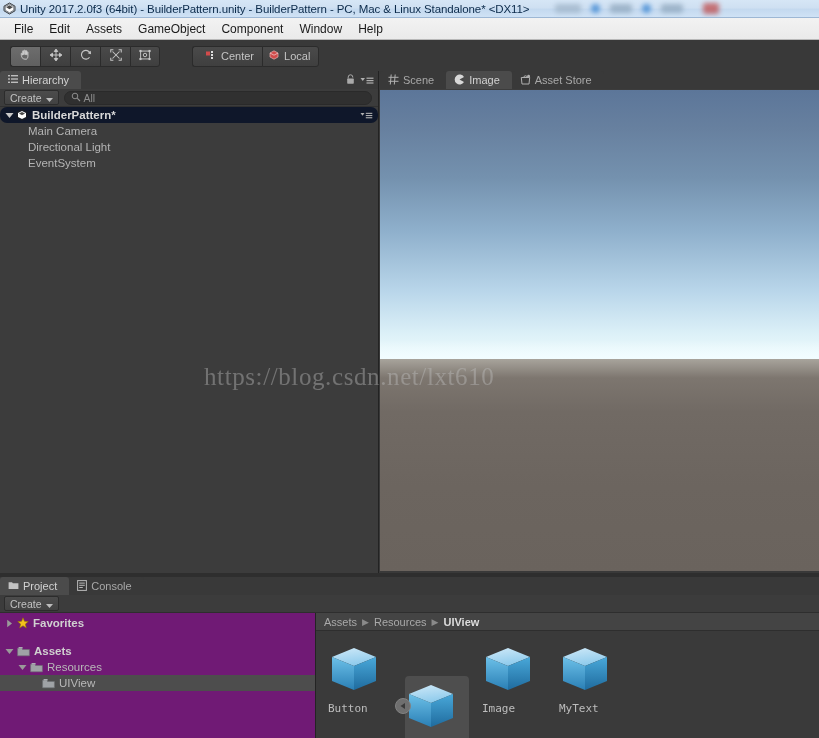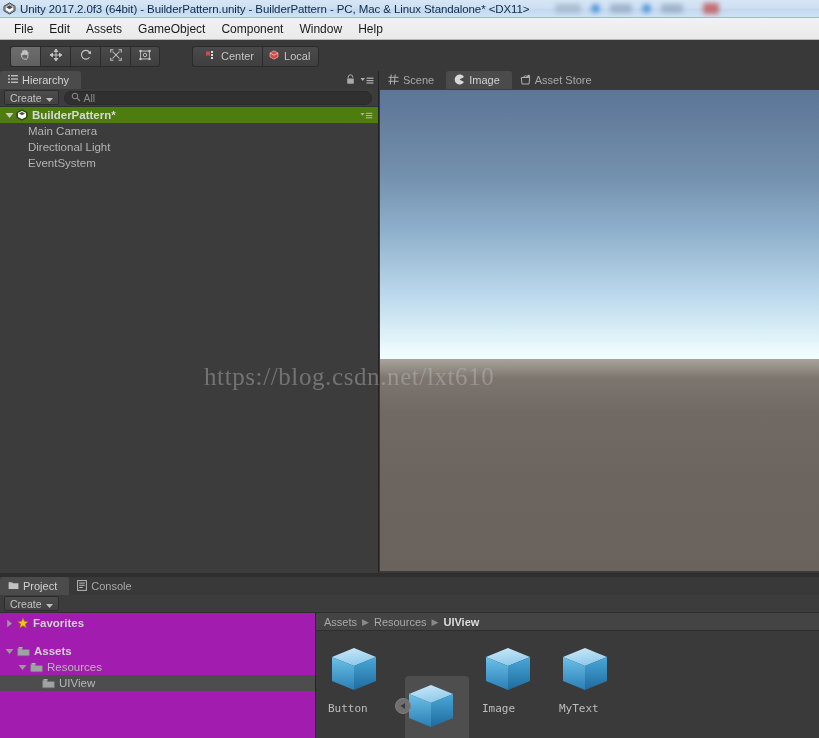--- a/index.html
+++ b/index.html
@@ -200,23 +200,24 @@
     height: 16px;
     display: flex; align-items: center;
     padding-left: 4px;
     font-size: 11.5px;
     color: #b4b4b4;
     cursor: pointer;
     position: relative;
     box-sizing: border-box;
   }
   .tree-row.scene-row {
-    background: #4d7c0f;
+    background: #0f172a;
     color: #d8d8d8;
     font-weight: bold;
+    border-radius: 7px;
   }
   .tri {
     width: 11px; height: 11px;
     display: inline-flex; align-items: center; justify-content: center;
     flex: 0 0 auto;
   }
   .tri svg { display: block; }
   .row-menu { position: absolute; right: 5px; top: 3px; }
 
   
@@ -312,21 +313,21 @@
   .project-body {
     position: absolute; left: 0; top: 18px; right: 0; bottom: 0;
     background: #3c3c3c;
   }
   .project-split {
     position: absolute; left: 0; top: 18px; right: 0; bottom: 0;
     display: flex;
   }
   .proj-tree {
     width: 316px;
-    background: #a21caf;
+    background: #701a75;
     border-right: 1px solid #242424;
     box-sizing: border-box;
     padding-top: 2px;
   }
   .proj-row {
     height: 16px;
     display: flex; align-items: center;
     font-size: 11.5px;
     color: #b8b8b8;
     cursor: pointer;

